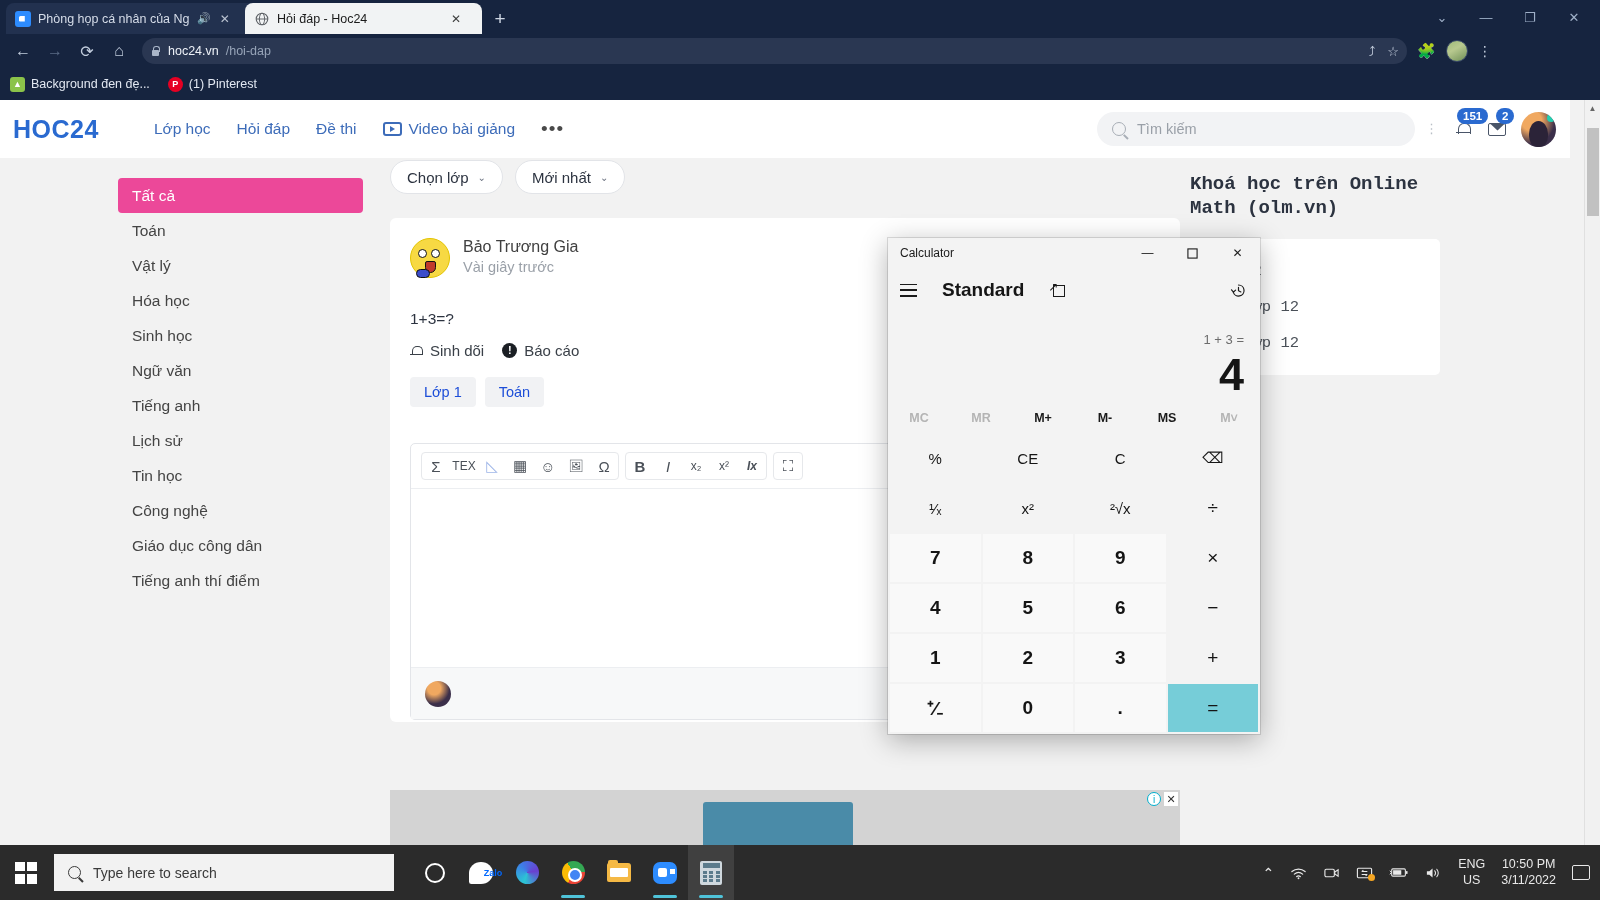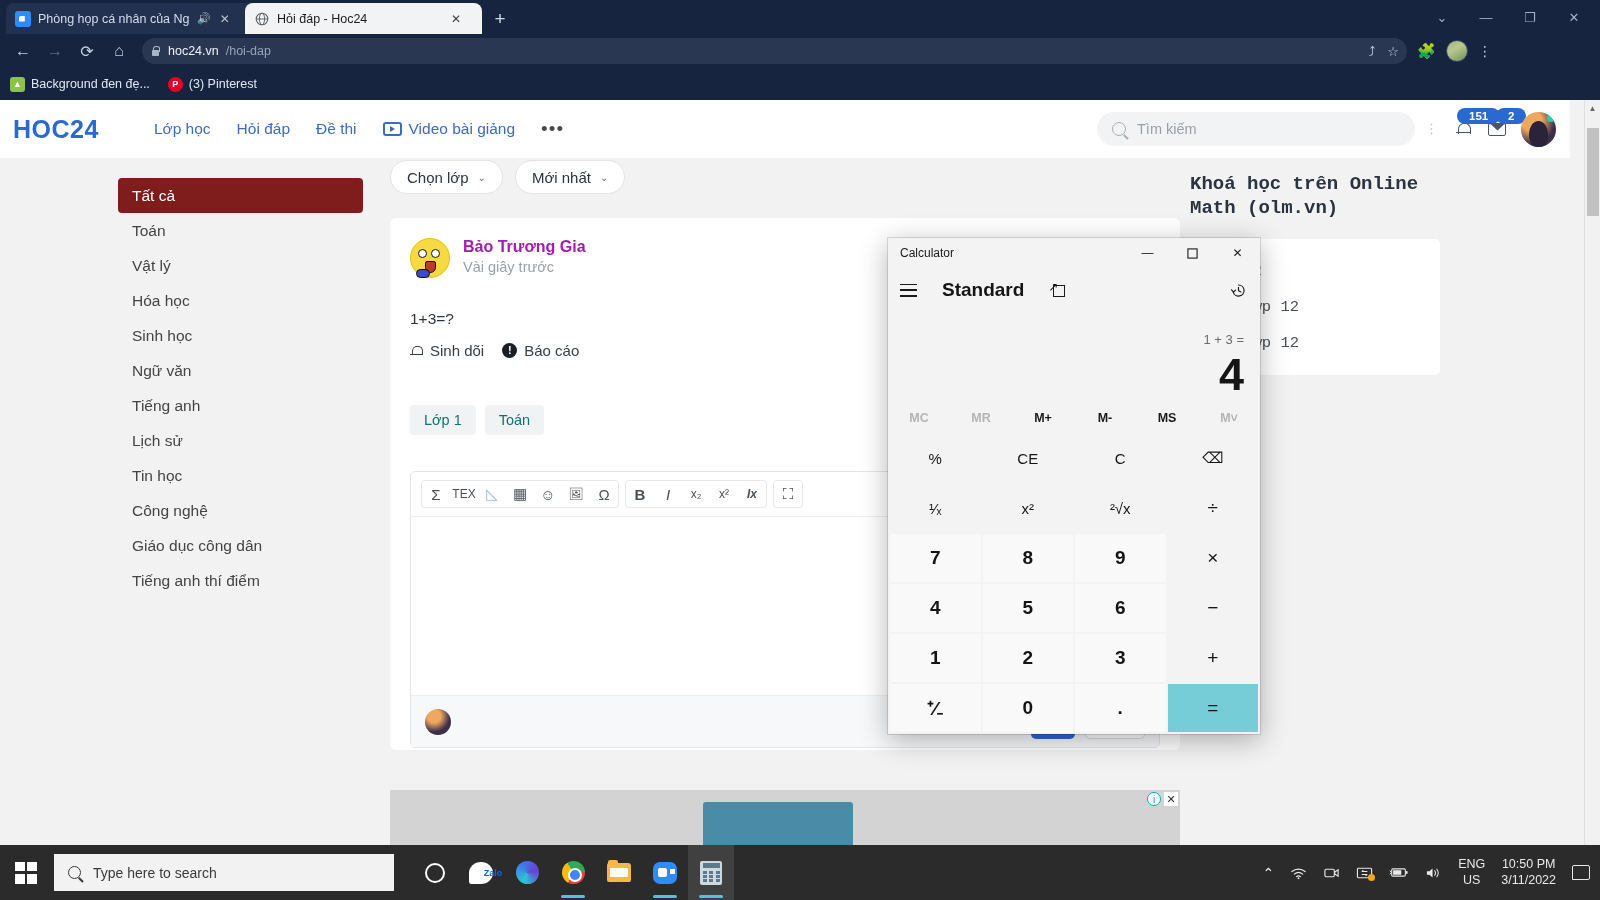--- a/index.html
+++ b/index.html
@@ -117,73 +117,73 @@
     display: flex; align-items: center; gap: 11px; padding: 0 15px;
     color: #9aa0a8; font-size: 14.5px;
   }
   .mag { width:14px;height:14px;border:1.7px solid #a8aeb6;border-radius:50%;position:relative;flex:0 0 14px;}
   .mag::after{content:"";position:absolute;right:-4px;bottom:-3px;width:6px;height:1.7px;background:#a8aeb6;transform:rotate(45deg);}
   .hdr-dots { color:#b8bec6; font-size:13px; line-height:.55; margin: 0 8px 0 10px;}
   .bell-wrap, .mail-wrap { position: relative; width: 34px; height: 34px; display:flex;align-items:center;justify-content:center;}
   .badge {
     position: absolute; top: -4px; left: 11px;
     background: #2a6ad0; color: #fff; font-size: 11.5px; font-weight: 700;
-    border-radius: 9px; padding: 1px 12px; line-height: 14px; min-width: 16px; text-align:center;
+    border-radius: 9px; padding: 1px 6px; line-height: 14px; min-width: 16px; text-align:center;
   }
   .bell { width: 15px; height: 15px; position: relative; }
   .bell::before { content:""; position:absolute; left:2px; top:1px; width:11px;height:10px;border:1.6px solid #4a5568;border-radius:6px 6px 0 0;border-bottom:none;}
   .bell::after { content:""; position:absolute; left:0; top:10px; width:15px;height:1.6px;background:#4a5568;}
   .mail { width: 18px; height: 13px; border: 1.6px solid #4a5568; border-radius: 2px; position: relative; }
   .mail::after{content:"";position:absolute;left:1px;top:0px;width:13px;height:7px;border-left:1.6px solid #4a5568;border-right:1.6px solid #4a5568;transform:skewY(0);clip-path:polygon(0 0,50% 100%,100% 0);background:#4a5568;}
   .avatar-hdr {
     width: 35px; height: 35px; border-radius: 50%; margin-left: 7px; position: relative;
     background: radial-gradient(circle at 30% 25%, #f0a860 0 28%, #3b2f4a 65%);
     overflow:hidden;
   }
   .avatar-hdr::after{content:"";position:absolute;left:8px;top:9px;width:19px;height:26px;border-radius:50% 50% 42% 42%;background:#2b2338;}
   .online-dot{position:absolute;right:1px;top:2px;width:8px;height:8px;border-radius:50%;background:#22cfb0;z-index:3;}
 
   
   .left-side { position: absolute; left: 118px; top: 78px; width: 245px; }
   .side-item {
     height: 35px; display: flex; align-items: center; padding-left: 14px;
     font-size: 15.5px; color: #444; border-radius: 4px;
   }
-  .side-item.active { background: #7f1d1d; color: #fff; }
+  .side-item.active { background: #ec4899; color: #fff; }
 
   
   .center-col { position: absolute; left: 390px; top: 60px; width: 790px; }
   .filter-row { display: flex; gap: 12px; margin-bottom: 24px; }
   .pill {
     background:#fff; border: 1px solid #e2e4e8; border-radius: 20px;
     height: 34px; display: flex; align-items: center; gap: 9px;
     padding: 0 16px; font-size: 15px; color: #2c3340;
   }
   .chev { font-size: 10px; color:#6b7280; }
   .qcard { background: #fff; border-radius: 6px; padding: 20px 20px 2px 20px; }
   .q-head { display: flex; gap: 13px; align-items: flex-start; }
   .q-avatar {
     width: 40px; height: 40px; border-radius: 50%; background: #f7d943;
     position: relative; flex: 0 0 40px; border:1px solid #e3c400;
   }
   .q-avatar .eye { position:absolute; width:9px;height:9px;border-radius:50%;background:#fff;border:1.5px solid #111;top:10px;}
   .q-avatar .eye.l{left:7px;} .q-avatar .eye.r{left:20px;}
   .q-avatar .mouth{position:absolute;left:14px;top:22px;width:11px;height:12px;background:#c0392b;border-radius:3px 3px 8px 8px;border:1.5px solid #111;}
   .q-avatar .hand{position:absolute;left:5px;top:30px;width:14px;height:9px;background:#3b4cca;border-radius:7px;border:1.5px solid #111;}
-  .q-name { font-size: 16px; color: #a21caf; font-weight: 700; }
+  .q-name { font-size: 16px; color: #404040; font-weight: 400; }
   .q-time { font-size: 14.5px; color: #9aa0a8; margin-top: 3px; }
   .q-body { font-size: 15.5px; color: #2c3340; margin-top: 32px; }
   .q-actions { display: flex; gap: 18px; margin-top: 14px; font-size: 15px; color:#3a4048; }
   .q-action { display: flex; align-items: center; gap: 7px; }
   .bell-sm { width:13px;height:13px;position:relative;display:inline-block;}
   .bell-sm::before{content:"";position:absolute;left:2px;top:2px;width:9px;height:8px;border:1.4px solid #3a4048;border-radius:5px 5px 0 0;border-bottom:none;}
   .bell-sm::after{content:"";position:absolute;left:0;top:10px;width:13px;height:1.4px;background:#3a4048;}
   .warn-ico{width:15px;height:15px;border-radius:50%;background:#1b1f24;color:#fff;font-size:11px;font-weight:700;display:flex;align-items:center;justify-content:center;line-height:1;}
   .tagrow { display:flex; gap: 9px; margin-top: 18px; }
-  .tag { background:#f1f2f4; border-radius: 4px; padding: 7px 14px; font-size: 14.5px; color:#0f766e;margin-top:28px; }
+  .tag { background:#f1f2f4; border-radius: 4px; padding: 7px 14px; font-size: 14.5px; color:#1d4ed8; }
 
   
   .editor-wrap { margin-top: 36px; border: 1px solid #e3e5e9; border-radius: 5px; background:#fff; }
   .editor-tb { display:flex; align-items:center; gap: 6px; padding: 8px 10px; border-bottom: 1px solid #eceef1; }
   .tb-group { display:flex; align-items:center; border:1px solid #e6e8eb; border-radius:4px; overflow:hidden; }
   .tb-btn { width: 28px; height: 26px; display:flex; align-items:center; justify-content:center; font-size:15px; color:#4a5058; }
   .tb-btn.sm { font-size: 12px; }
   .editor-body { height: 178px; }
   .editor-foot { height: 52px; background:#f7f8f9; border-top:1px solid #eceef1; display:flex; align-items:center; padding: 0 14px; }
   .foot-avatar { width:26px;height:26px;border-radius:50%;background:radial-gradient(circle at 35% 28%, #f0a860 0 26%, #3b2f4a 62%);}
@@ -351,21 +351,21 @@
       </div>
     </div>
 
     <div class="bookmarks">
       <div class="bm">
         <span class="bm-ico green">▲</span>
         <span>Background đen đẹ...</span>
       </div>
       <div class="bm">
         <span class="bm-ico pin">P</span>
-        <span>(3) Pinterest</span>
+        <span>(1) Pinterest</span>
       </div>
     </div>
   </div>
 
   <div class="page">
 
     <div class="site-header">
       <div class="logo">HOC24</div>
       <div class="main-nav">
         <div class="nav-link">

